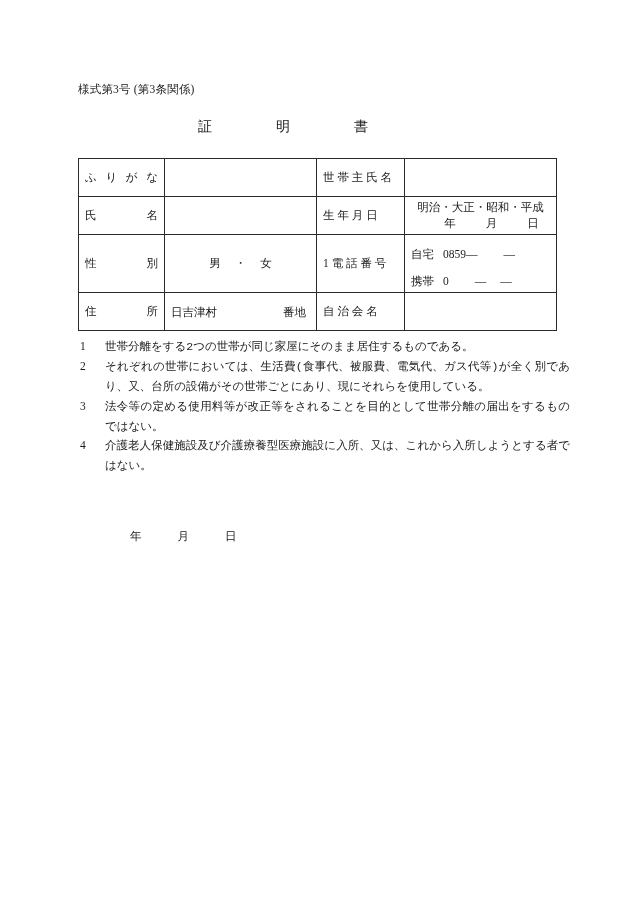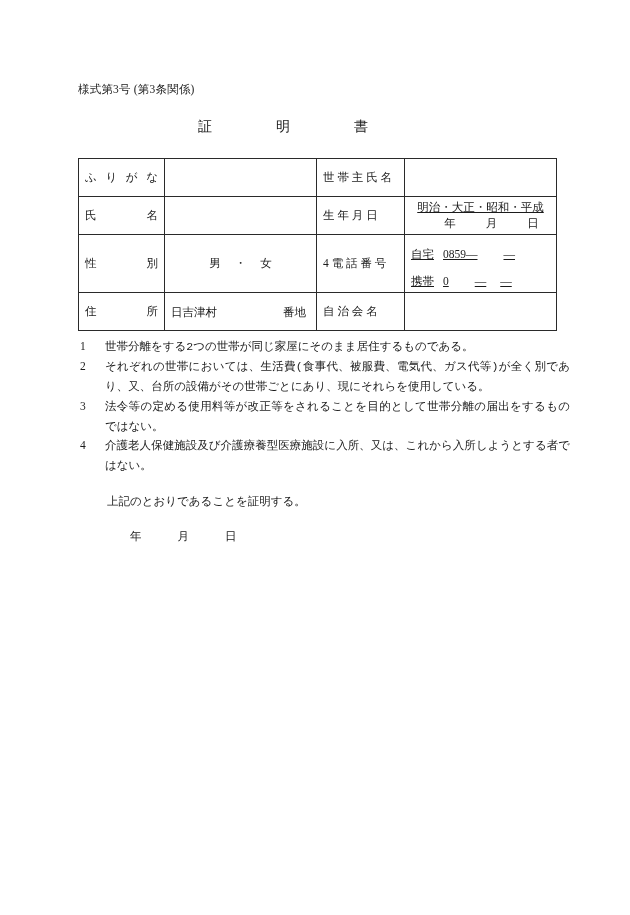--- a/index.html
+++ b/index.html
@@ -71,21 +71,21 @@
     letter-spacing: 0;
   }
   .lbl .spread {
     display: flex;
     justify-content: space-between;
     width: 100%;
   }
   .lbl .spread span { display: inline-block; }
   .val-wide { width: 152px; }
   .lbl2 { width: 88px; margin-top: 31px; }
-  .val-right { width: 152px; text-decoration: underline; }
+  .val-right { width: 152px; }
 
   .sex-cell {
     text-align: center;
     letter-spacing: 0;
     margin-top: 14px;
   }
   .sex-cell .m { margin-right: 14px; }
   .sex-cell .dot { margin-right: 14px; }
 
   .addr-cell {
@@ -236,21 +236,21 @@
       <tr class="row-tall">
         <td class="lbl">
           <span class="spread">
             <span>性</span>
             <span>別</span>
           </span>
         </td>
         <td class="val-wide sex-cell">
           <span class="m">男</span><span class="dot">・</span><span class="f">女</span>
         </td>
-        <td class="lbl2 centered">4 電 話 番 号</td>
+        <td class="lbl2 centered">1 電 話 番 号</td>
         <td class="val-right tel-cell">
           <span class="tel-row first">
             <span class="tl">自宅</span><span class="tnum">0859—</span><span class="dash1"></span><span>—</span>
           </span>
           <span class="tel-row">
             <span class="tl">携帯</span><span class="tnum">0</span><span class="dash1"></span><span>—</span><span class="dash2"></span><span>—</span>
           </span>
         </td>
       </tr>
 
@@ -283,20 +283,19 @@
     <div class="clause">
       <span class="num">3</span>
       <span class="body">法令等の定める使用料等が改正等をされることを目的として世帯分離の届出をするものではない。</span>
     </div>
     <div class="clause">
       <span class="num">4</span>
       <span class="body">介護老人保健施設及び介護療養型医療施設に入所、又は、これから入所しようとする者ではない。</span>
     </div>
   </div>
 
-  <div class="certify">上記のとおりであることを証明する。</div>
 
   <div class="date-line">
     <span class="y">年</span><span class="m">月</span><span class="d">日</span>
   </div>
 
 
 </div>
 
 </body></html>

